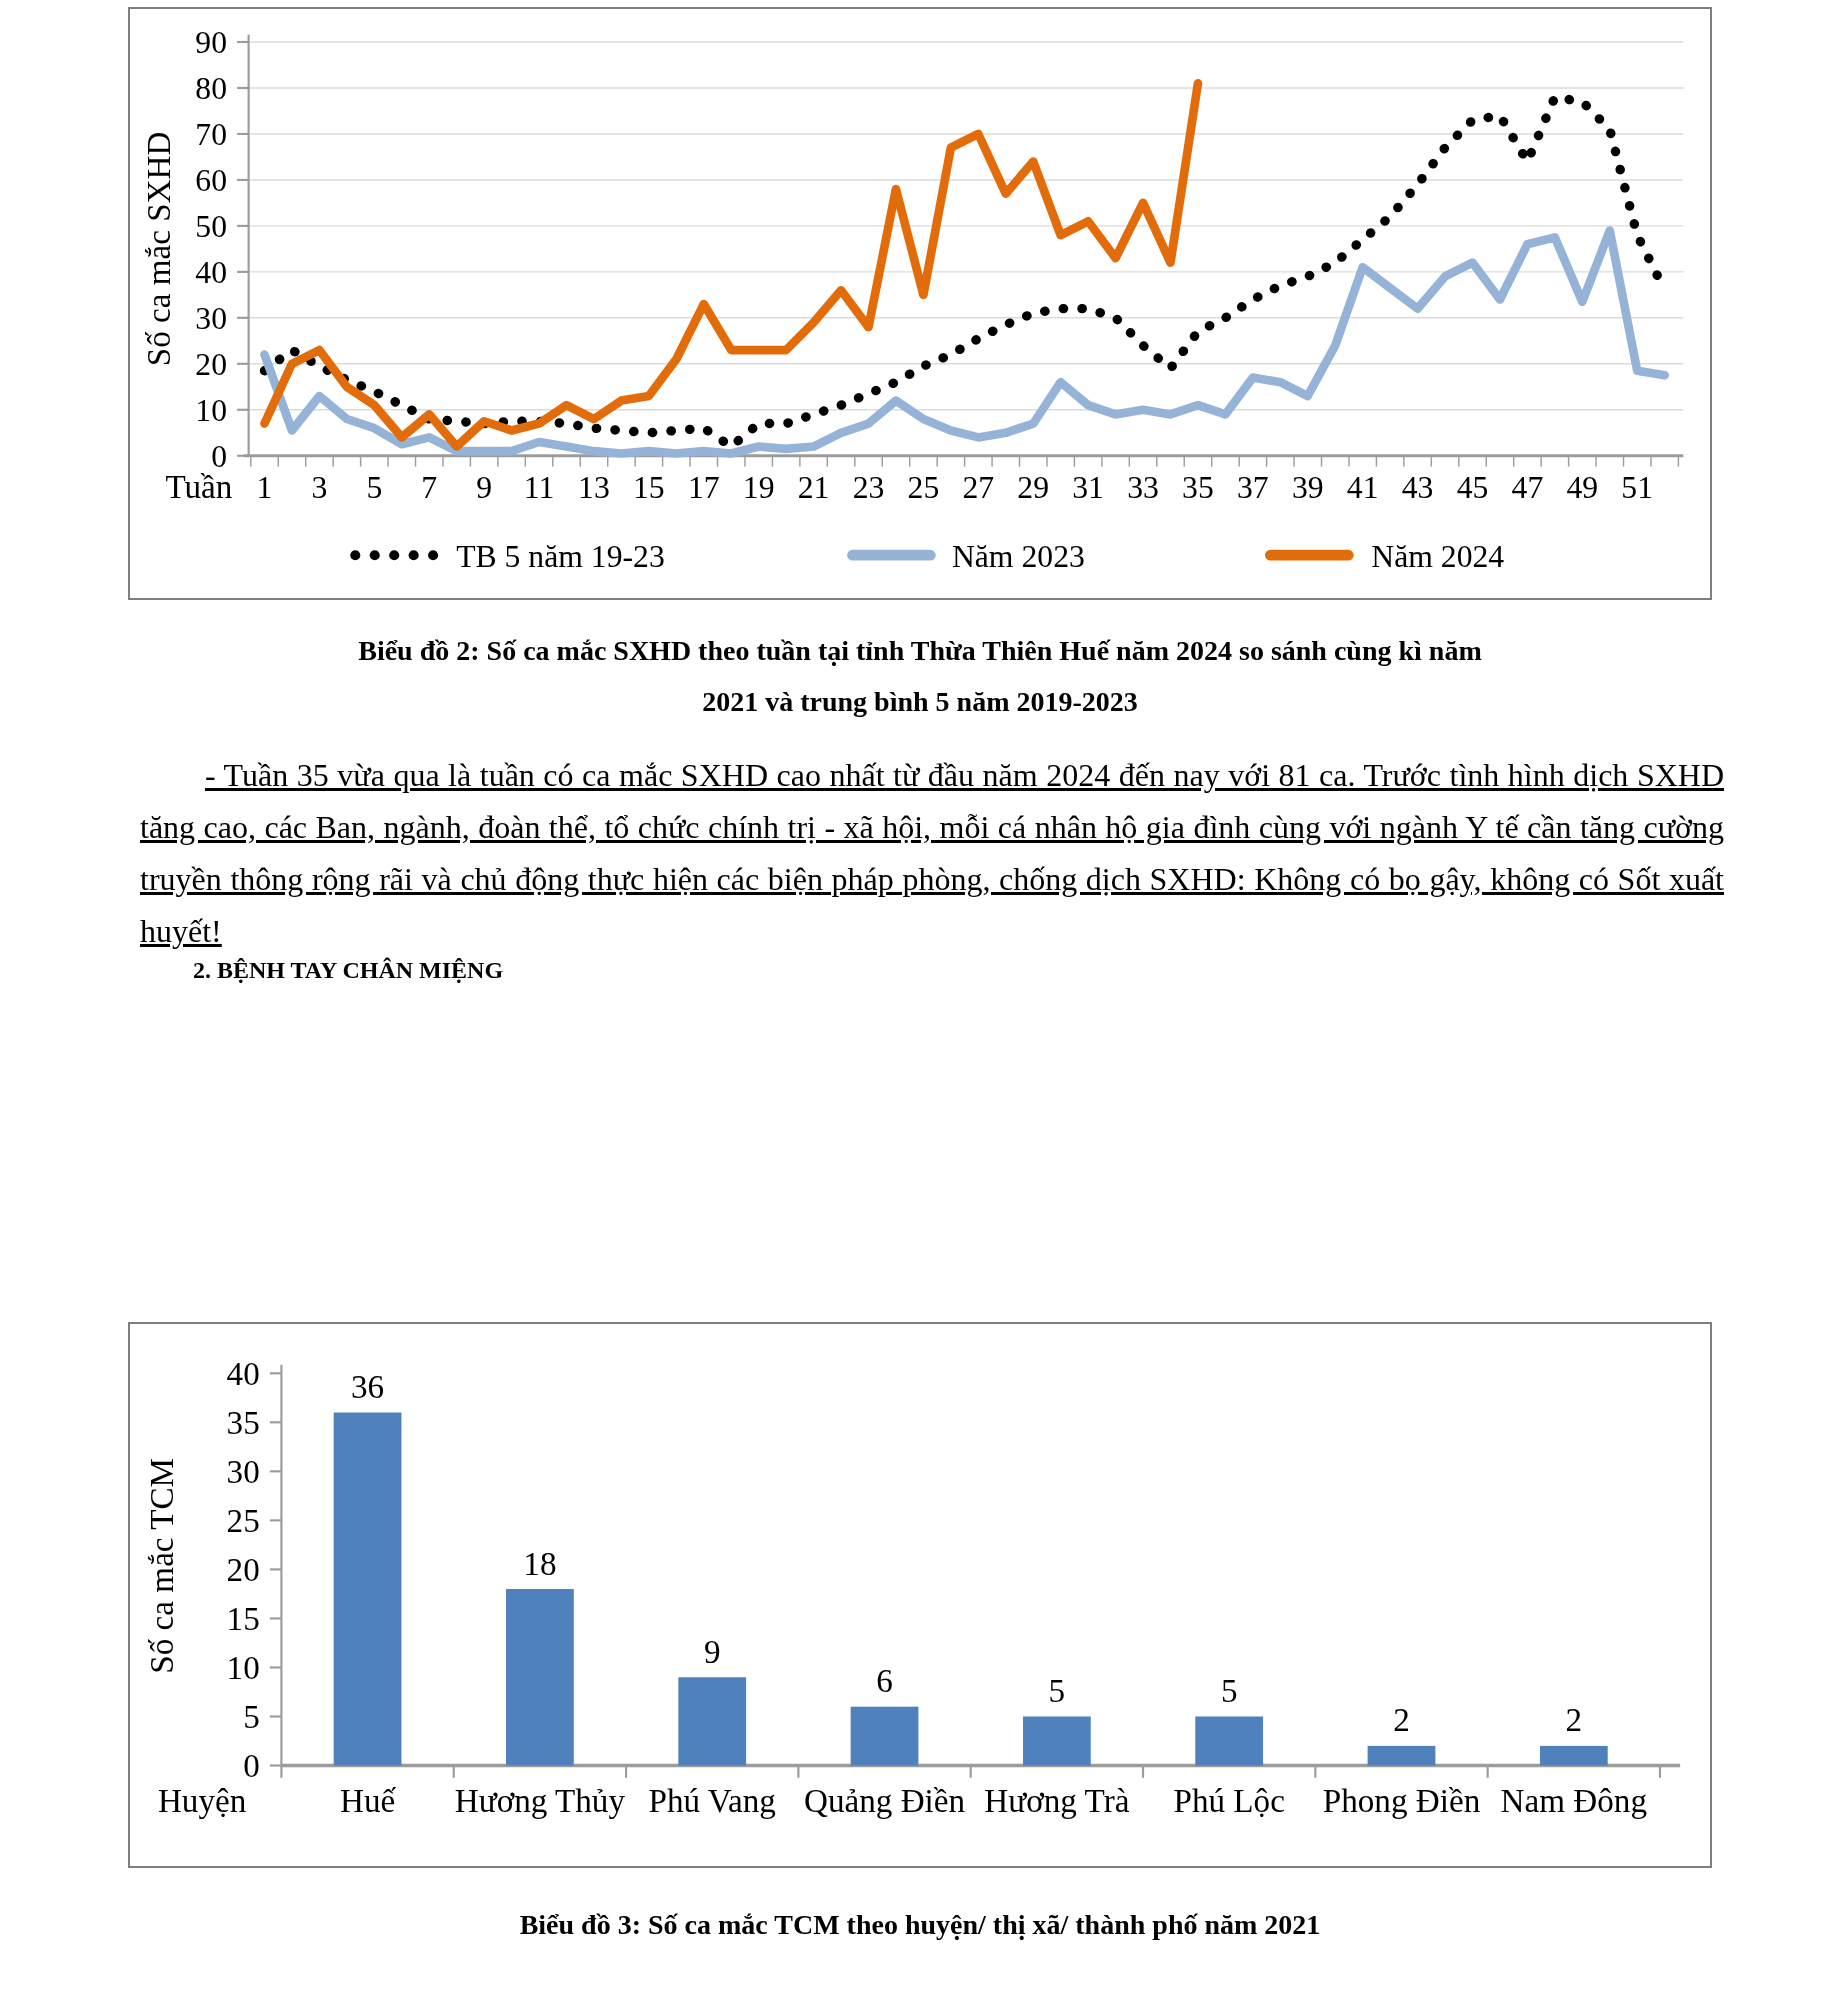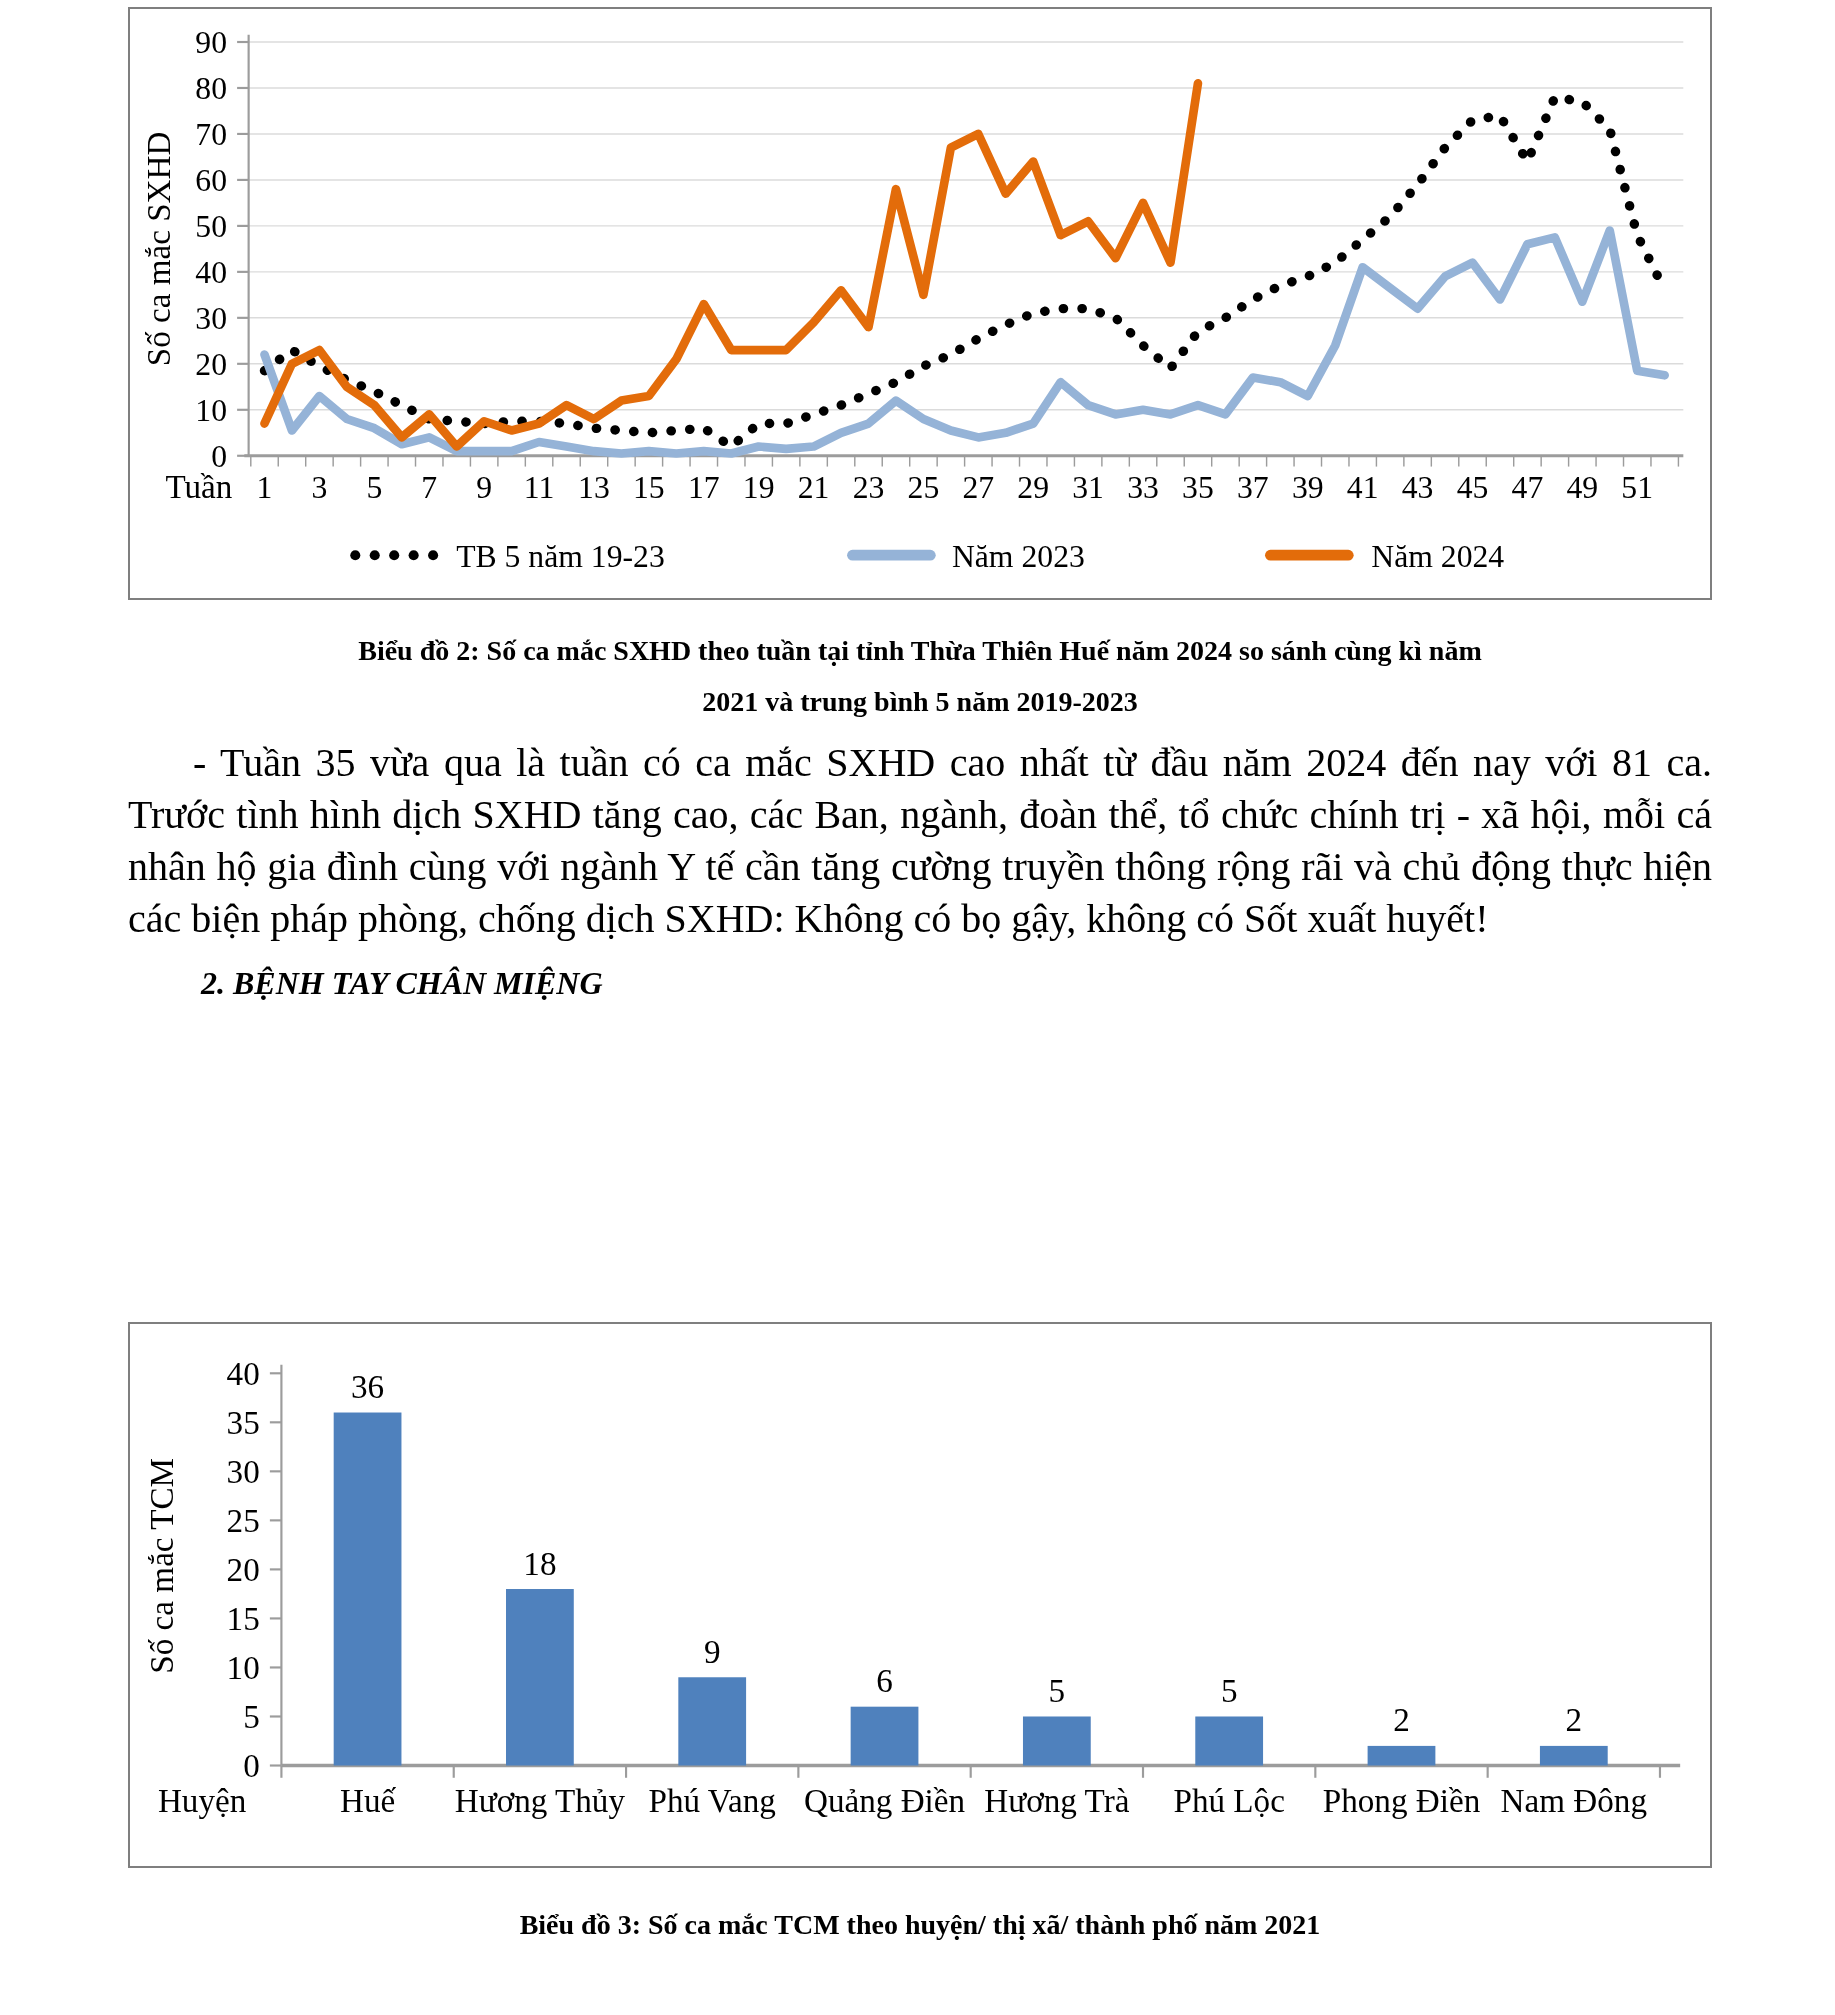--- a/index.html
+++ b/index.html
@@ -9,24 +9,24 @@
              background:#fff;box-sizing:border-box;}
   #chart1-box{top:7.2px;height:593px;}
   #chart2-box{top:1322px;height:546px;}
   .chart-canvas{width:100%;height:100%;}
   .chart-canvas svg{display:block;}
   svg text{font-family:"Liberation Serif","DejaVu Serif",serif;fill:#000;}
   .caption{position:absolute;left:128px;width:1584px;text-align:center;
            font-weight:bold;font-size:28px;}
   #caption1{top:625px;line-height:51px;}
   #caption2{top:1892px;line-height:66px;}
-  .bodytext{position:absolute;left:128px;width:1584px;margin:0;font-size:40px;
-            line-height:52px;text-align:justify;text-indent:65px;}
+  .bodytext{position:absolute;left:128px;width:1584px;margin:12px;font-size:32px;
+            line-height:52px;text-align:justify;text-indent:65px;text-decoration:underline;}
   #p1{top:737px;} #p2{top:1029px;} #p3{top:1148px;}
-  #heading2{position:absolute;left:193px;top:957px;margin:8px;font-size:32px;font-weight:bold;font-style:italic;}
+  #heading2{position:absolute;left:193px;top:957px;margin:0;font-size:24px;font-weight:bold;}
 </style>
 </head>
 <body>
 
 <div class="page">
 
   <div class="chart-box" id="chart1-box">
     <div class="chart-canvas" id="chart1">
         <svg viewBox="0 0 2190 816" width="1579" height="588">
           <line x1="164" y1="556.2" x2="2155" y2="556.2" stroke="#DBDBDB" stroke-width="2"></line>

